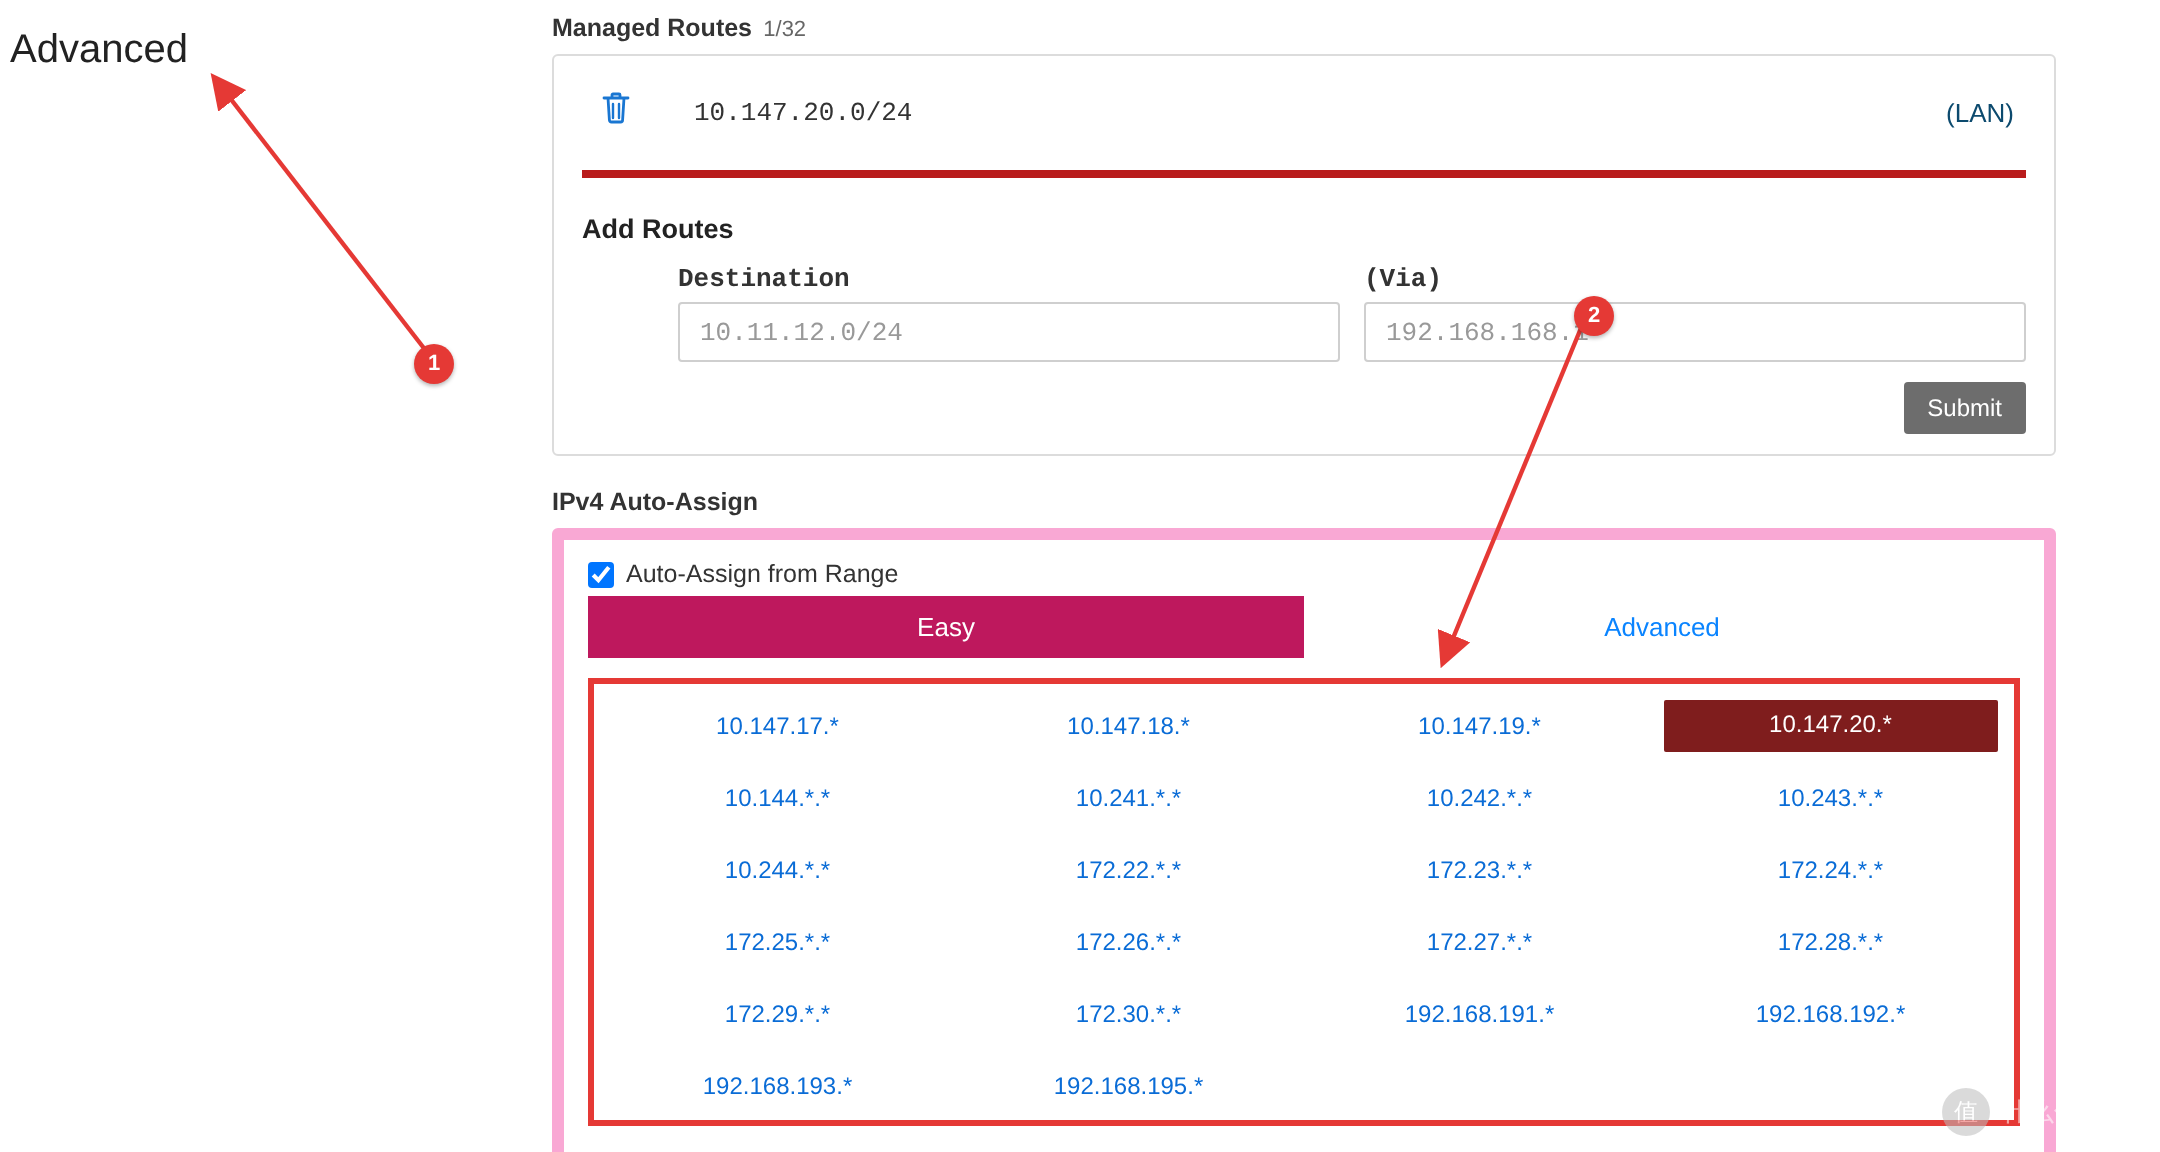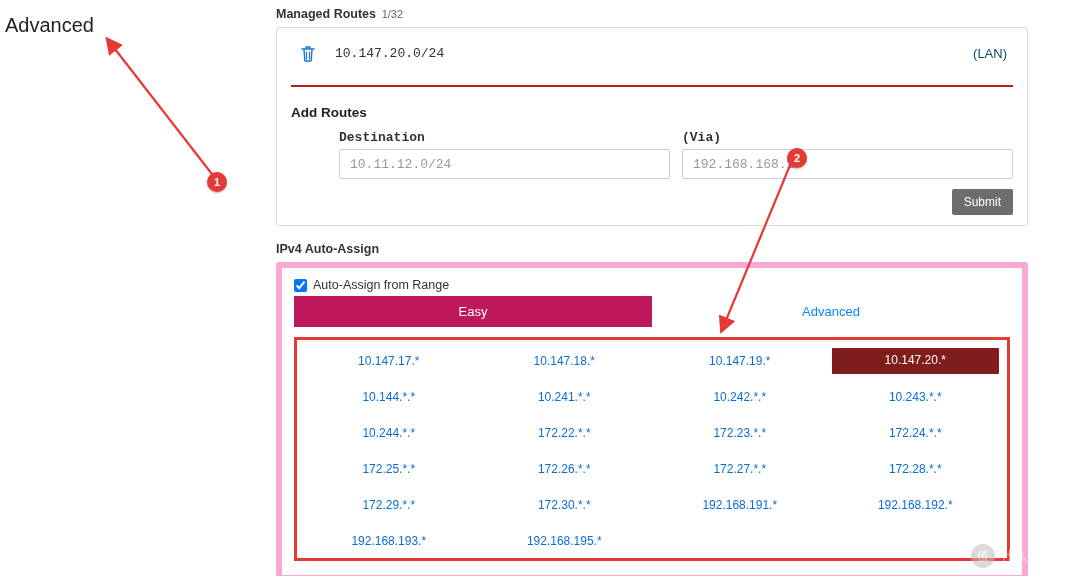--- a/index.html
+++ b/index.html
@@ -48,26 +48,27 @@
 
   .panel {
     border: 1px solid #dcdcdc;
     border-radius: 3px;
     background: #fff;
     padding: 12px 14px 10px 14px;
   }
 
   .route-row {
     display: flex;
-    align-items: flex-start;
+    align-items: center;
     padding: 6px 0 18px 0;
-    border-bottom: 2px solid #b91c1c;
+    border-bottom: 4px solid #b91c1c;
     font-family: "Courier New", monospace;
     font-size: 13px;
     color: #333;
+    gap: 12px;
   }
   .trash-icon {
     color: #1976d2;
     font-size: 16px;
     padding: 0 20px 0 10px;
     cursor: pointer;
   }
   .route-ip { flex: 0 0 auto; }
   .route-lan {
     margin-left: auto;

